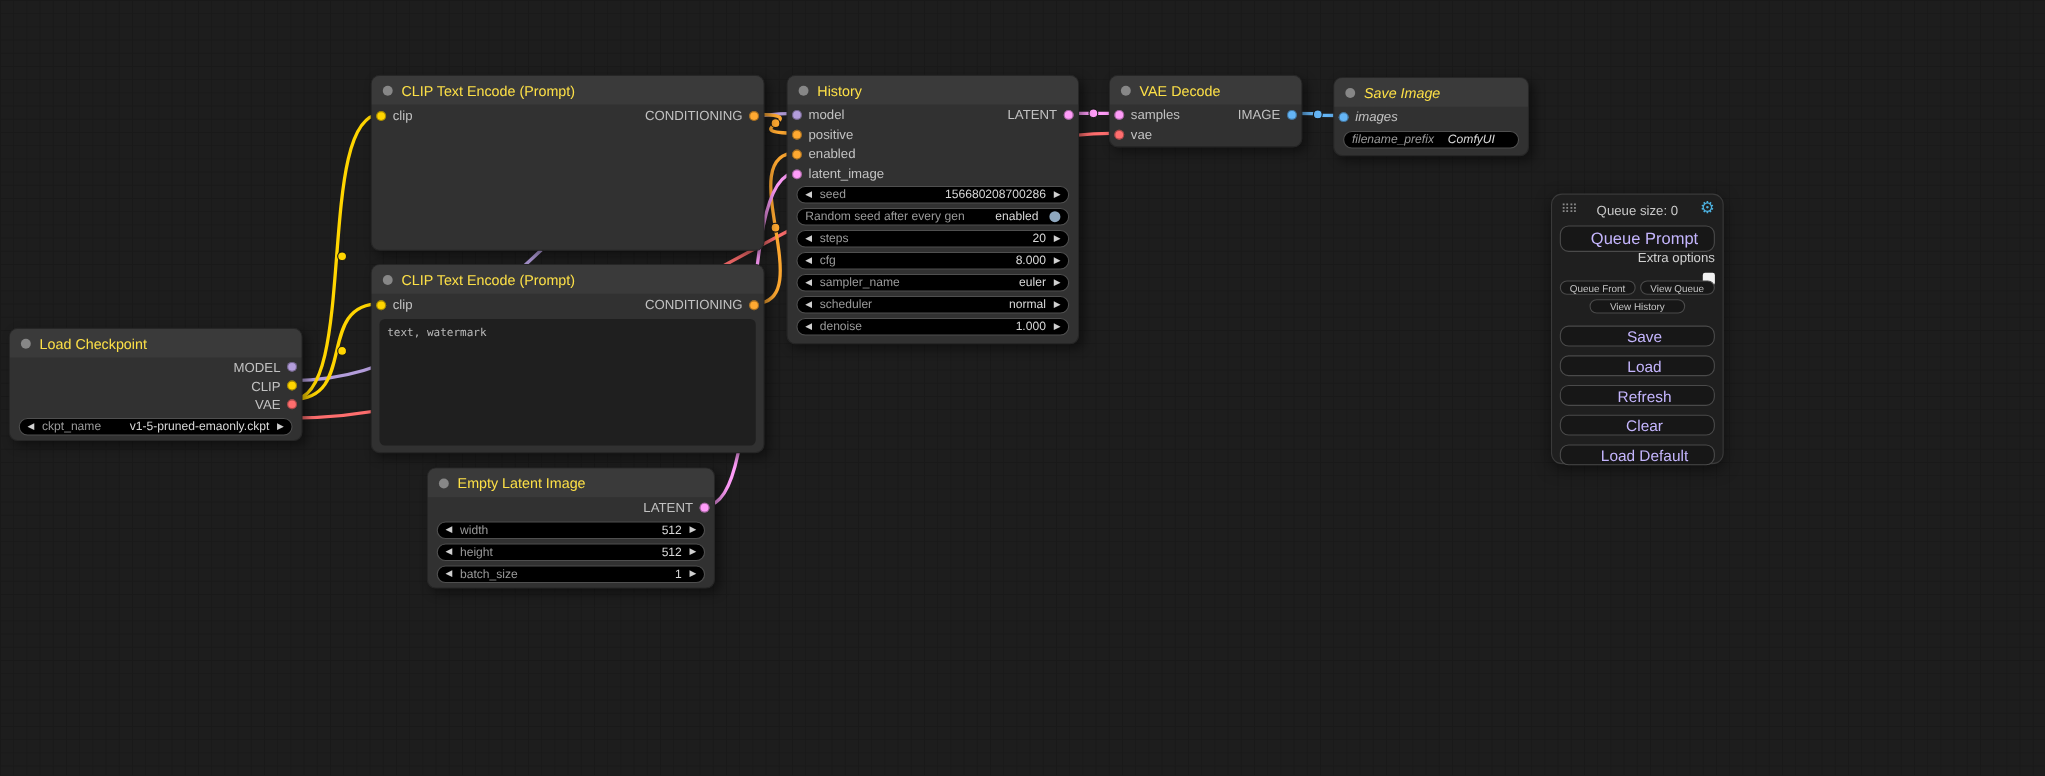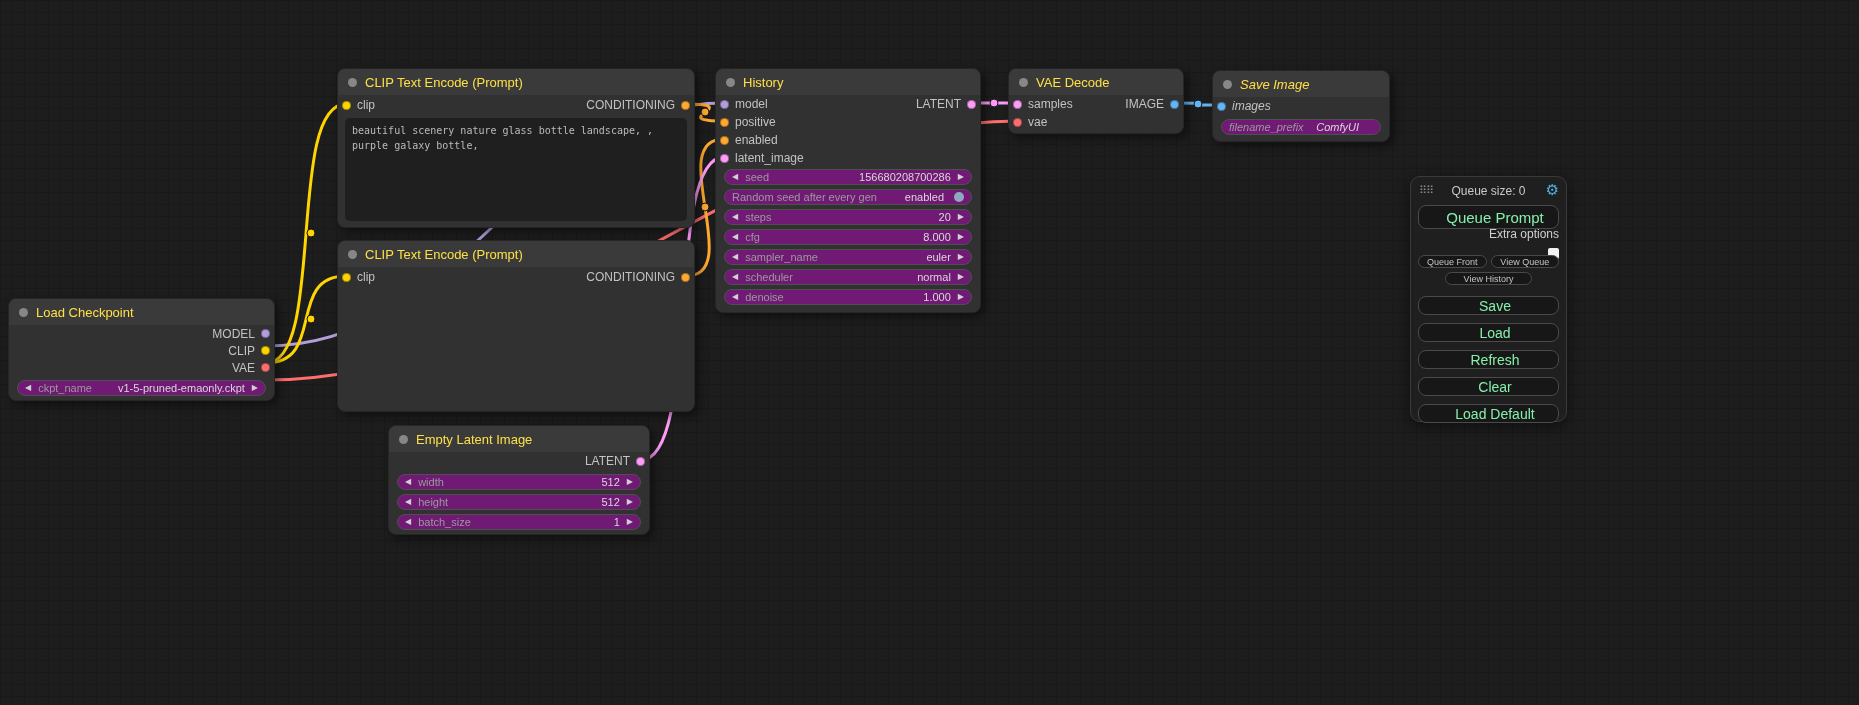--- a/index.html
+++ b/index.html
@@ -23,34 +23,34 @@
   .port{display:inline-flex;align-items:center;gap:6px;white-space:nowrap;}
   .pdot{width:9px;height:9px;border-radius:50%;flex:none;box-shadow:inset 0 0 0 1px rgba(0,0,0,.35);}
   .c-model{background:#B39DDB}
   .c-clip{background:#FFD500}
   .c-vae{background:#FF6E6E}
   .c-cond{background:#FFA931}
   .c-latent{background:#FF9CF9}
   .c-image{background:#64B5F6}
   .abs-out{position:absolute;right:4px;}
   .widget{display:flex;align-items:center;gap:7px;height:16px;margin:4px 8px 0;padding:0 7px;
-    background:#701a75;border:1px solid #4f4f4f;border-radius:8px;font-size:11px;color:#9a9a9a;}
+    background:#000000;border:1px solid #4f4f4f;border-radius:8px;font-size:11px;color:#9a9a9a;}
   .warr{font-size:8px;color:#d0d0d0;line-height:1;flex:none;}
   .wname{white-space:nowrap;}
   .wval{margin-left:auto;color:#d8d8d8;white-space:nowrap;}
   .toggle-dot{width:10px;height:10px;border-radius:50%;background:#8FA8BF;flex:none;margin-left:3px;}
   .prompt-box{margin:3px 7px 0;padding:5px 7px;background:#1f1f1f;border-radius:5px;
     font-family:"DejaVu Sans Mono",monospace;font-size:10px;line-height:1.5;color:#bbb;overflow:hidden;}
   .queue-panel{position:absolute;left:1410px;top:176px;width:157px;height:246px;z-index:3;background:#1f1f1f;
     border:1px solid #3a3a3a;border-radius:10px;box-shadow:0 4px 14px rgba(0,0,0,.5);padding:5px 7px;}
   .qp-header{position:relative;height:18px;display:flex;align-items:center;justify-content:center;color:#c9c9c9;font-size:12px;}
   .qp-handle{position:absolute;left:1px;top:2px;color:#8a8a8a;font-size:11px;letter-spacing:-1px;cursor:grab;}
   .qp-gear{position:absolute;right:0;top:0;color:#4cb1e0;font-size:15px;line-height:1.1;cursor:pointer;}
   button{font-family:inherit;}
-  .qp-btn{display:block;width:100%;background:#171717;border:1px solid #4a4a4a;border-radius:8px;color:#86efac;cursor:pointer;padding-left:13px;}
+  .qp-btn{display:block;width:100%;background:#171717;border:1px solid #4a4a4a;border-radius:8px;color:#c4b5fd;cursor:pointer;padding-left:13px;}
   .qp-big{height:24px;font-size:15px;margin-top:5px;}
   .qp-extra{display:flex;align-items:flex-end;justify-content:center;gap:7px;margin-top:7px;font-size:12px;color:#d0d0d0;height:13px;flex-direction:column;}
   .qp-checkbox{width:11px;height:11px;background:#f2f2f2;border-radius:2px;cursor:pointer;flex:none;}
   .qp-row{display:flex;gap:4px;margin-top:6px;justify-content:space-between;}
   .qp-small{height:13px;font-size:9px;line-height:10px;border-radius:7px;color:#c4c4c4;padding:0;}
   .qp-history{width:62%;margin:4px auto 0;display:block;}
   .qp-action{height:19px;font-size:14px;margin-top:8px;}
   .qp-action.first{margin-top:11px;}
 </style>
 </head>
@@ -122,38 +122,38 @@
     <div class="port-row row-between" style="height:20px;">
       <span class="port">
         <span class="pdot c-clip"></span>
         <span>clip</span>
       </span>
       <span class="port">
         <span>CONDITIONING</span>
         <span class="pdot c-cond"></span>
       </span>
     </div>
-    <div class="prompt-box" style="height:103px;">beautiful scenery nature glass bottle landscape, , purple galaxy bottle,</div>
   </div>
 
   <div class="node" style="left:337px;top:240px;width:358px;height:172px;">
     <div class="node-title">
       <span class="collapse-dot"></span>
       <span>CLIP Text Encode (Prompt)</span>
     </div>
     <div class="port-row row-between" style="height:20px;">
       <span class="port">
         <span class="pdot c-clip"></span>
         <span>clip</span>
       </span>
       <span class="port">
         <span>CONDITIONING</span>
         <span class="pdot c-cond"></span>
       </span>
     </div>
+    <div class="prompt-box" style="height:115px;">text, watermark</div>
   </div>
 
   <div class="node" style="left:388px;top:425px;width:262px;height:110px;">
     <div class="node-title">
       <span class="collapse-dot"></span>
       <span>Empty Latent Image</span>
     </div>
     <div class="port-row row-end" style="height:18px;">
       <span class="port">
         <span>LATENT</span>

